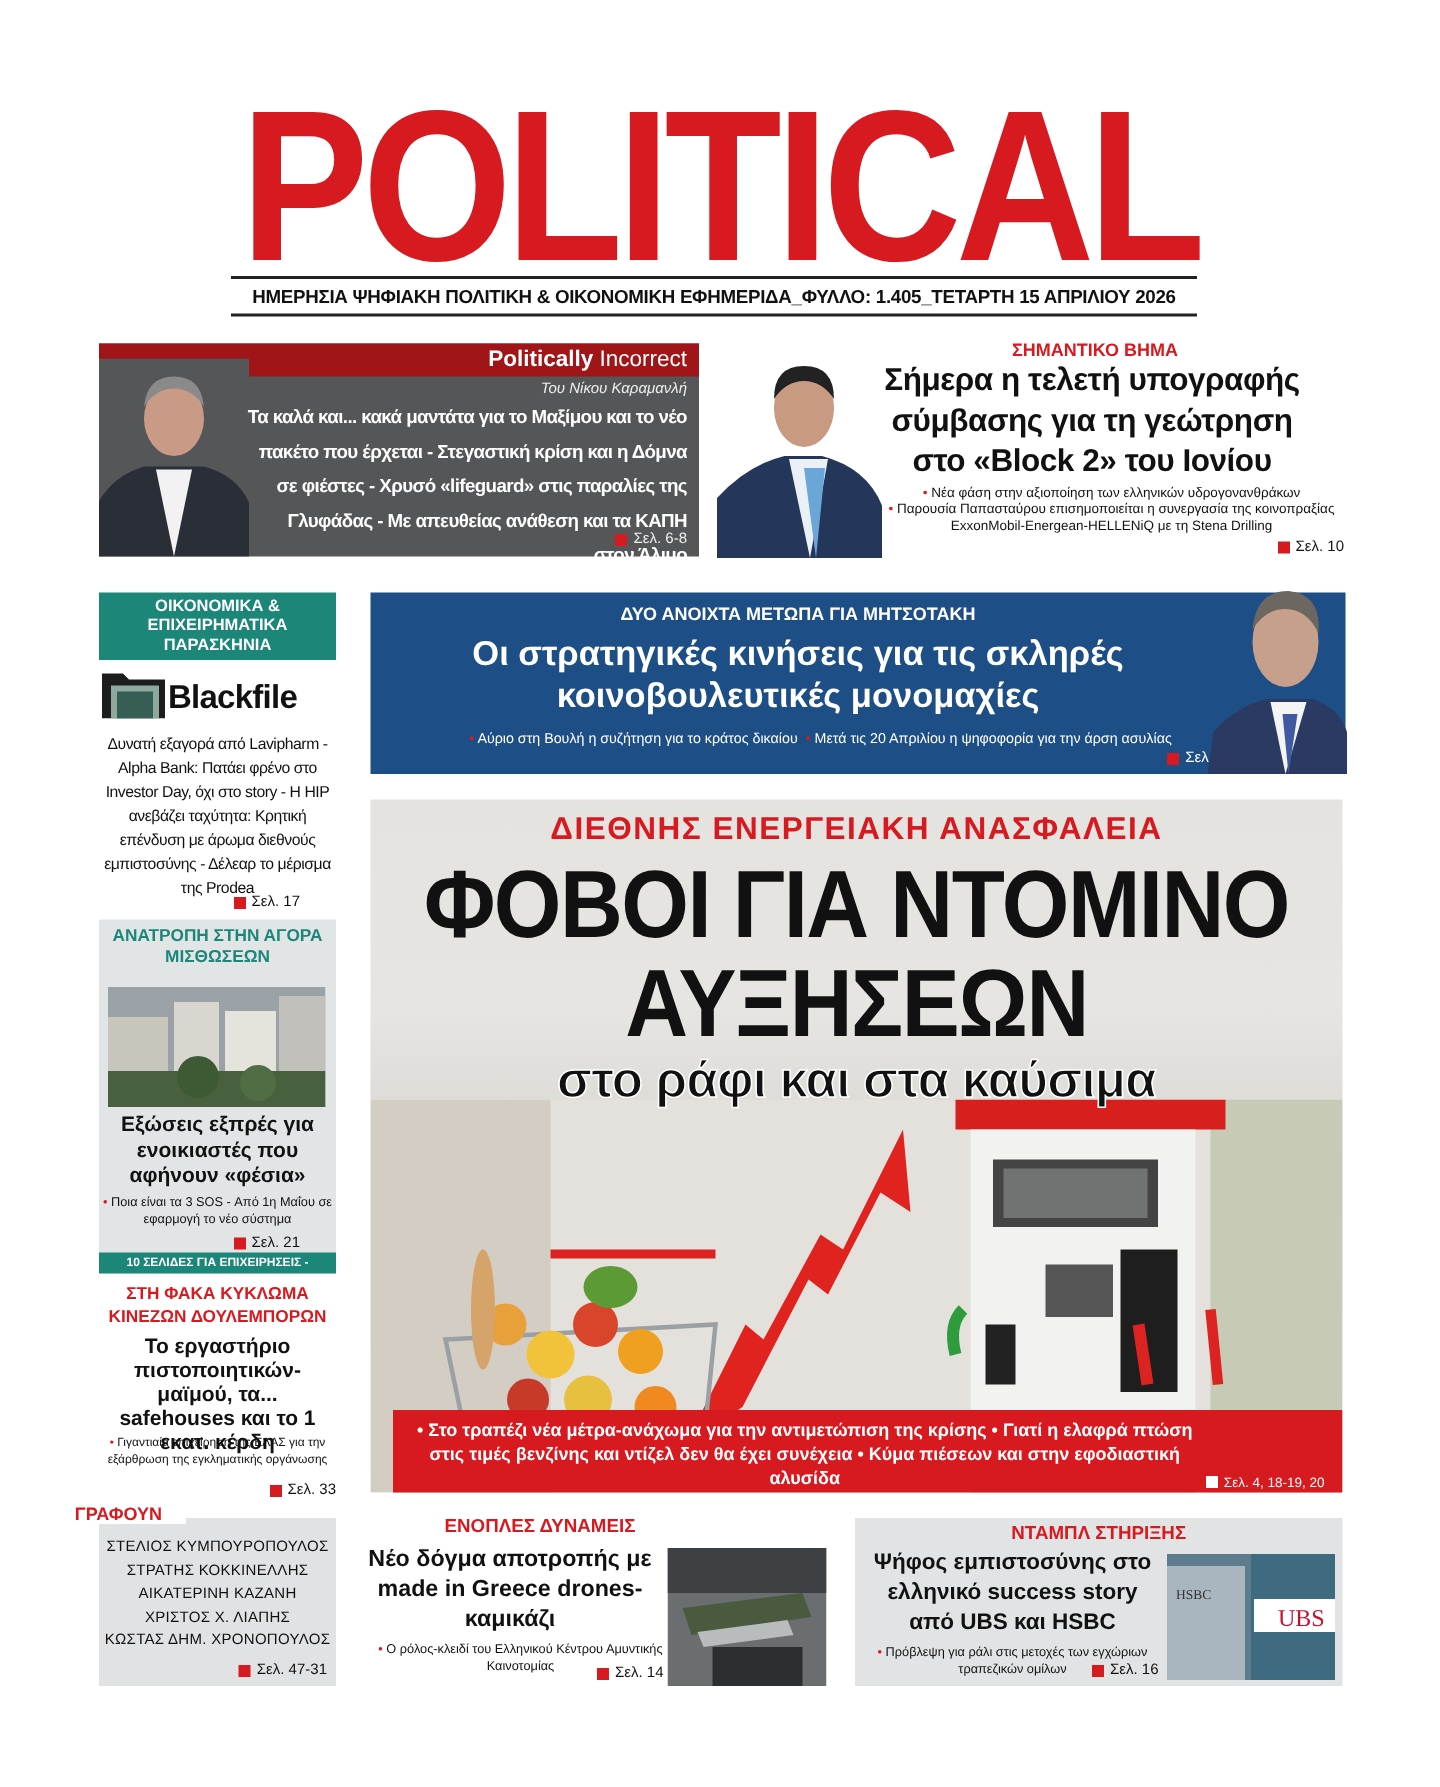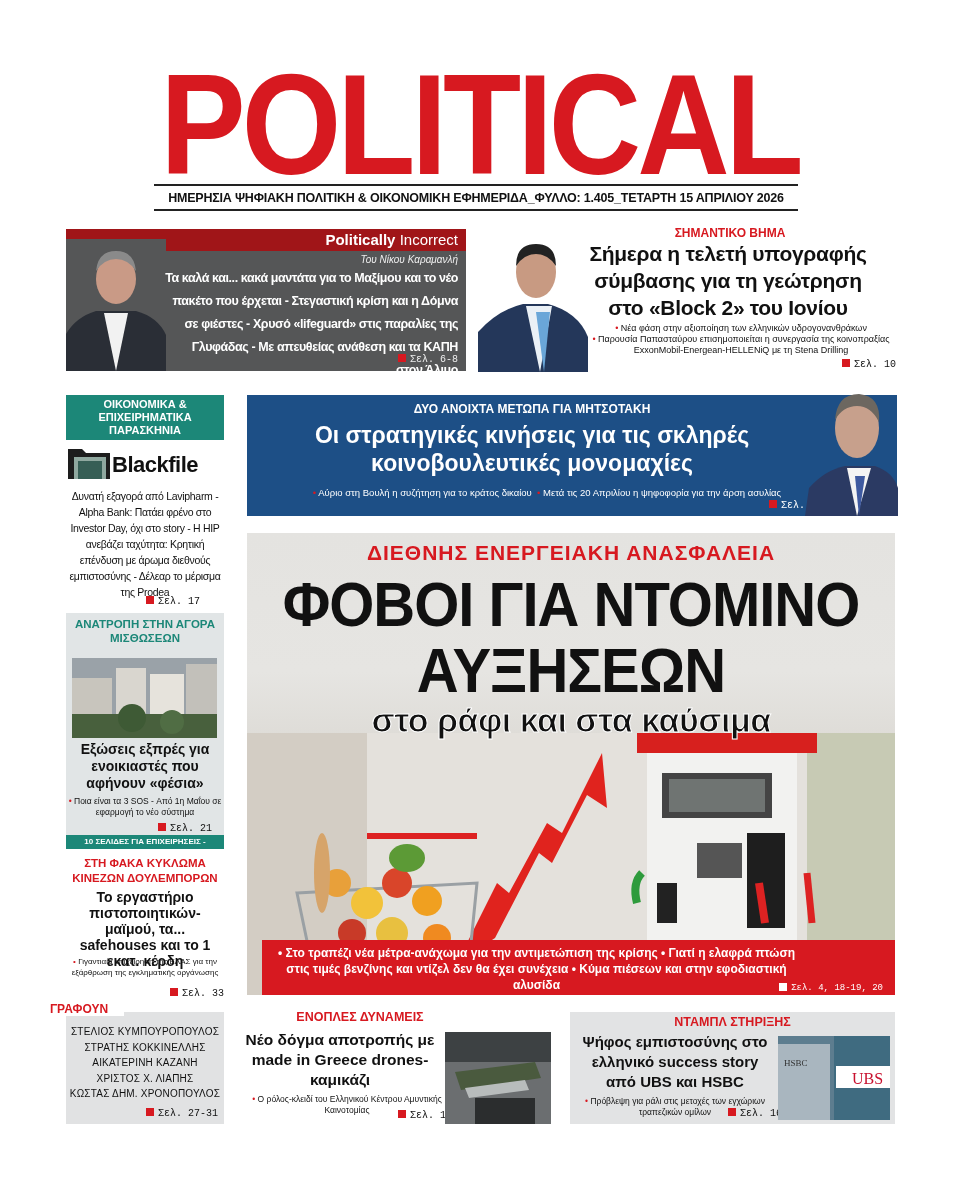--- a/index.html
+++ b/index.html
@@ -2,21 +2,21 @@
 <html><head>
 <meta charset="utf-8">
 <style>
   * { box-sizing: border-box; margin: 0; padding: 0; }
   body {
     width: 960px; height: 1191px; background: #ffffff; position: relative; overflow: hidden;
     font-family: "Liberation Sans", sans-serif; color: #111;
   }
   .abs { position: absolute; }
   .bullet::before { content: "• "; color: #d71920; }
-  .pg { font-family: Liberation Mono, monospace; font-size: 10px; color: #111; display: inline-flex; gap: 4px; }
+  .pg { font-family: Liberation Sans, sans-serif; font-size: 10px; color: #111; display: inline-flex; align-items: center; gap: 4px; }
   .pg .sq { display: inline-block; width: 8px; height: 8px; background: #d71920; }
 
   
   #masthead-logo {
     left: 150px; top: 58px; width: 660px; height: 120px;
     font-family: "Liberation Sans", sans-serif; font-weight: 700; color: #d71920;
     font-size: 128px; letter-spacing: -4px; line-height: 120px; text-align: center;
     transform: scaleY(1.12); transform-origin: top;
   }
   #masthead-rule-top { left: 154px; top: 184px; width: 644px; height: 2px; background: #222; }
@@ -58,21 +58,21 @@
   #blackfile { left: 66px; top: 445px; width: 158px; height: 34px; }
   #blackfile-text { left: 112px; top: 452px; font-size: 22px; font-weight: 900; letter-spacing: -0.5px; color: #111; }
   #bf-story { left: 64px; top: 488px; width: 162px; text-align: center; font-size: 10.5px; line-height: 16px; letter-spacing: -0.3px; }
   #bf-page { right: 760px; top: 596px; }
 
   #anatropi-box { left: 66px; top: 613px; width: 158px; height: 236px; background: #e1e5e6; }
   #anatropi-kicker { left: 0; top: 4px; width: 158px; text-align: center; color: #1c8778; font-size: 11.5px; font-weight: 700; line-height: 14px; }
   #anatropi-photo { left: 6px; top: 45px; width: 145px; height: 80px; }
   #anatropi-title { left: 0; top: 128px; width: 158px; text-align: center; font-size: 14px; font-weight: 700; line-height: 17px; }
   #anatropi-bullet { left: 0; top: 183px; width: 158px; text-align: center; font-size: 8.5px; line-height: 11px; }
-  #anatropi-page { right: 12px; top: 210px; }
+  #anatropi-page { right: 24px; top: 210px; }
   #anatropi-foot { left: 0; top: 222px; width: 158px; height: 14px; background: #1c8778; color: #fff; font-size: 8px; text-align: center; line-height: 14px; font-weight: 700; }
 
   #fakas-kicker { left: 66px; top: 856px; width: 158px; text-align: center; color: #d71920; font-size: 11.5px; font-weight: 700; line-height: 15px; }
   #fakas-title { left: 66px; top: 889px; width: 158px; text-align: center; font-size: 14px; font-weight: 700; line-height: 16px; }
   #fakas-bullet { left: 66px; top: 956px; width: 158px; text-align: center; font-size: 8px; line-height: 11px; }
   #fakas-page { right: 736px; top: 988px; }
 
   #grafoun-box { left: 66px; top: 1012px; width: 158px; height: 112px; background: #e1e2e3; }
   #grafoun-kicker { left: 34px; top: 1002px; width: 90px; text-align: center; background: #fff; color: #d71920; font-size: 12px; font-weight: 900; }
   #grafoun-list { left: 66px; top: 1024px; width: 158px; text-align: center; font-size: 10px; line-height: 15.5px; letter-spacing: 0.2px; }
@@ -213,21 +213,21 @@
 <div id="grafoun-kicker" class="abs">ΓΡΑΦΟΥΝ</div>
 <div id="grafoun-list" class="abs">
   <div>ΣΤΕΛΙΟΣ ΚΥΜΠΟΥΡΟΠΟΥΛΟΣ</div>
   <div>ΣΤΡΑΤΗΣ ΚΟΚΚΙΝΕΛΛΗΣ</div>
   <div>ΑΙΚΑΤΕΡΙΝΗ ΚΑΖΑΝΗ</div>
   <div>ΧΡΙΣΤΟΣ Χ. ΛΙΑΠΗΣ</div>
   <div>ΚΩΣΤΑΣ ΔΗΜ. ΧΡΟΝΟΠΟΥΛΟΣ</div>
 </div>
 <div id="grafoun-page" class="abs pg">
     <span class="sq"></span>
-    <span>Σελ. 27-31</span>
+    <span>Σελ. 47-31</span>
   </div>
 
 <div id="hero" class="abs">
   <svg id="hero-art" class="abs" viewBox="0 0 648 262">
     <rect x="0" y="0" width="648" height="262" fill="#e4e1dc"></rect>
     <rect x="0" y="0" width="120" height="262" fill="#c8c0b4" opacity="0.6"></rect>
     <rect x="560" y="0" width="88" height="262" fill="#a9b48c" opacity="0.5"></rect>
 
     <path d="M210 230 L250 150 L262 160 L300 90 L315 100 L355 20 L360 75 L340 62 L305 130 L292 120 L248 205Z" fill="#e0231e"></path>
 

